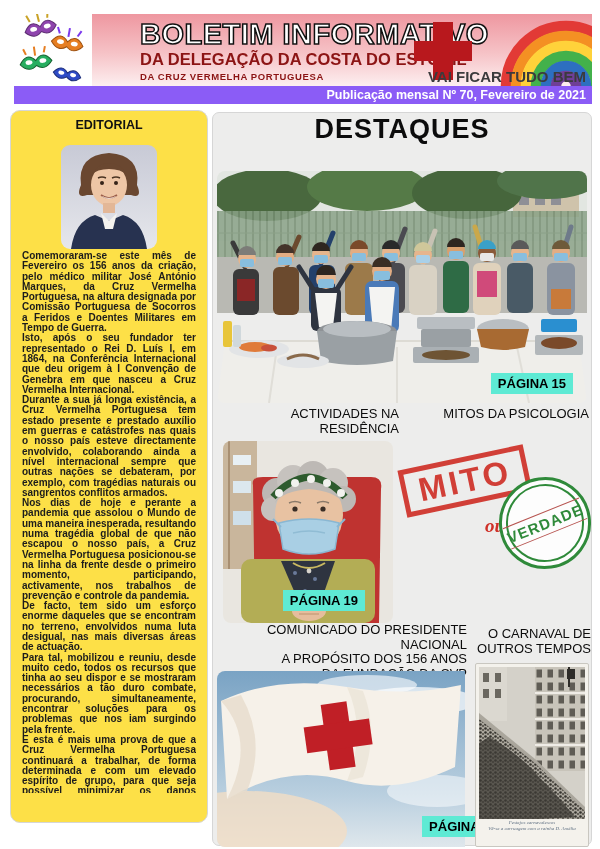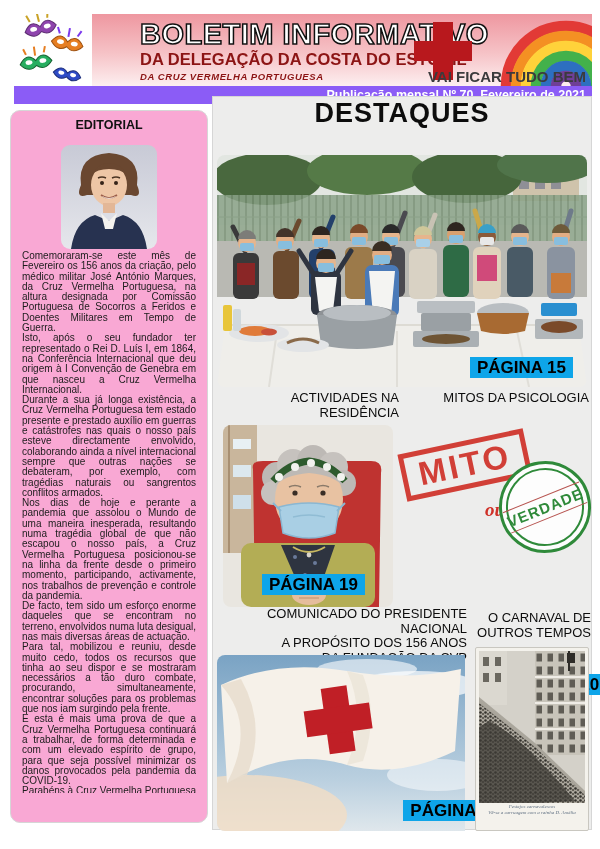--- a/index.html
+++ b/index.html
@@ -8,46 +8,46 @@
   #page { position:relative; width:600px; height:849px; background:#fff; overflow:hidden; }
 
   
   .banner { position:absolute; left:14px; top:14px; width:578px; height:72px;
             background:linear-gradient(180deg,#ee97a0 0%,#f6c3c7 55%,#fdeff0 100%); overflow:hidden; }
   .masks-panel { position:absolute; left:0; top:0; width:78px; height:72px; background:#fff; }
   .banner-titles { position:absolute; left:126px; top:5px; width:330px; }
   .banner-title { font-size:29px; font-weight:bold; color:#fff; letter-spacing:0.5px;
                   -webkit-text-stroke:1.5px #101010; line-height:31px; white-space:nowrap; }
   .banner-sub { font-size:16.5px; font-weight:bold; color:#8c1414; line-height:19px; white-space:nowrap; }
-  .banner-subsub { font-size:9.5px; font-weight:bold; color:#8c1414; letter-spacing:0.6px; margin-top:2px;font-style:italic; }
+  .banner-subsub { font-size:9.5px; font-weight:bold; color:#8c1414; letter-spacing:0.6px; margin-top:2px; }
   .cross-wrap { position:absolute; left:400px; top:8px; width:58px; height:58px; }
   .rainbow-wrap { position:absolute; right:0; bottom:0; width:108px; height:66px; }
   .slogan { position:absolute; right:6px; bottom:1px; font-size:15px; font-weight:bold;
             color:#3b3b3d; z-index:5; white-space:nowrap; }
 
   .issue-bar { position:absolute; left:14px; top:86px; width:578px; height:18px; background:#8b5cf6;
                color:#fff; font-size:12.5px; font-weight:bold; text-align:right;
                line-height:18px; padding-right:6px; }
 
   
   .ed-box { position:absolute; left:10px; top:110px; width:198px; height:713px;
-            background:#f9a8d4; border:1px solid #d6d6d6; border-radius:10px; }
+            background:#fde047; border:1px solid #d6d6d6; border-radius:10px; }
   .ed-title { position:absolute; top:7px; left:0; width:100%; text-align:center;
               font-size:12.5px; font-weight:bold; color:#111; }
   .ed-byline { position:absolute; top:21px; left:0; width:100%; text-align:center;
                font-size:12.5px; font-weight:bold; font-style:italic; color:#111; }
   .ed-photo { position:absolute; top:34px; left:50px; width:96px; height:104px;
               border-radius:9px; overflow:hidden; }
   .ed-text { position:absolute; top:140px; left:11px; width:174px; height:542px; overflow:hidden;
-             font-size:10px; line-height:10.3px; color:#1c1c1c; }
+             font-size:10px; line-height:10.3px; color:#1c1c1c;font-weight:bold; }
   .ed-text p { text-align:justify; }
 
   
-  .dq-box { position:absolute; left:212px; top:96px; width:380px; height:734px;
-            background:#ededec; border:1px solid #d6d6d6; border-radius:0; }
+  .dq-box { position:absolute; left:212px; top:112px; width:380px; height:734px;
+            background:#ededec; border:1px solid #d6d6d6; border-radius:7px; }
   .dq-title { position:absolute; top:1px; left:0; width:100%; text-align:center;
               font-size:27px; font-weight:bold; color:#0c0c0c; letter-spacing:1px; }
   .dq-lead { position:absolute; top:33px; left:0; width:100%; text-align:center;
              font-size:12.5px; font-weight:bold; color:#0c0c0c; line-height:13.5px; white-space:pre-line; }
   .photo { position:absolute; border-radius:8px; overflow:hidden; }
   .ph-group { left:4px; top:58px; width:370px; height:232px; }
   .h-col { position:absolute; text-align:right; font-size:13px; font-weight:normal;
            color:#0c0c0c; line-height:14.5px; white-space:pre-line; }
   .h-resid { top:294px; left:4px; width:182px; }
   .h-mitos { top:294px; left:186px; width:190px; }
@@ -69,22 +69,22 @@
                    padding:2px 1px; }
   .h-comunicado { top:510px; left:2px; width:252px; font-size:13px; }
   .h-carnaval { top:514px; left:258px; width:120px; }
   .ph-flag { left:4px; top:558px; width:288px; height:176px; }
   .carn-frame { position:absolute; left:262px; top:550px; width:114px; height:184px;
                 background:#f4f2ec; border:1px solid #c9c7c0; border-radius:2px; padding:3px; }
   .carn-caption { margin-top:1px; text-align:center; font-family:"Liberation Serif",serif;
                   font-style:italic; font-size:5px; line-height:6px; color:#5d6e80; }
 
   
-  .badge { position:absolute; background:#0ea5e9; color:#000; font-weight:bold;
-           font-size:17px; line-height:15px; padding:3px 7px; white-space:nowrap; }
+  .badge { position:absolute; background:#5eead4; color:#000; font-weight:bold;
+           font-size:13px; line-height:15px; padding:3px 7px; white-space:nowrap; }
   .b15 { right:14px; bottom:9px; }
   .b12 { right:28px; bottom:12px; }
   .b10 { left:100px; top:255px; }
   .b3  { right:8px; bottom:10px; }
 
   svg { display:block; }
 </style>
 </head>
 <body>
 

